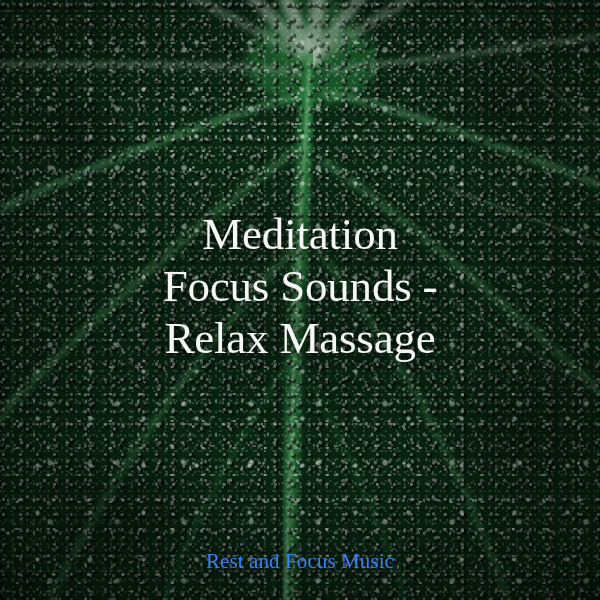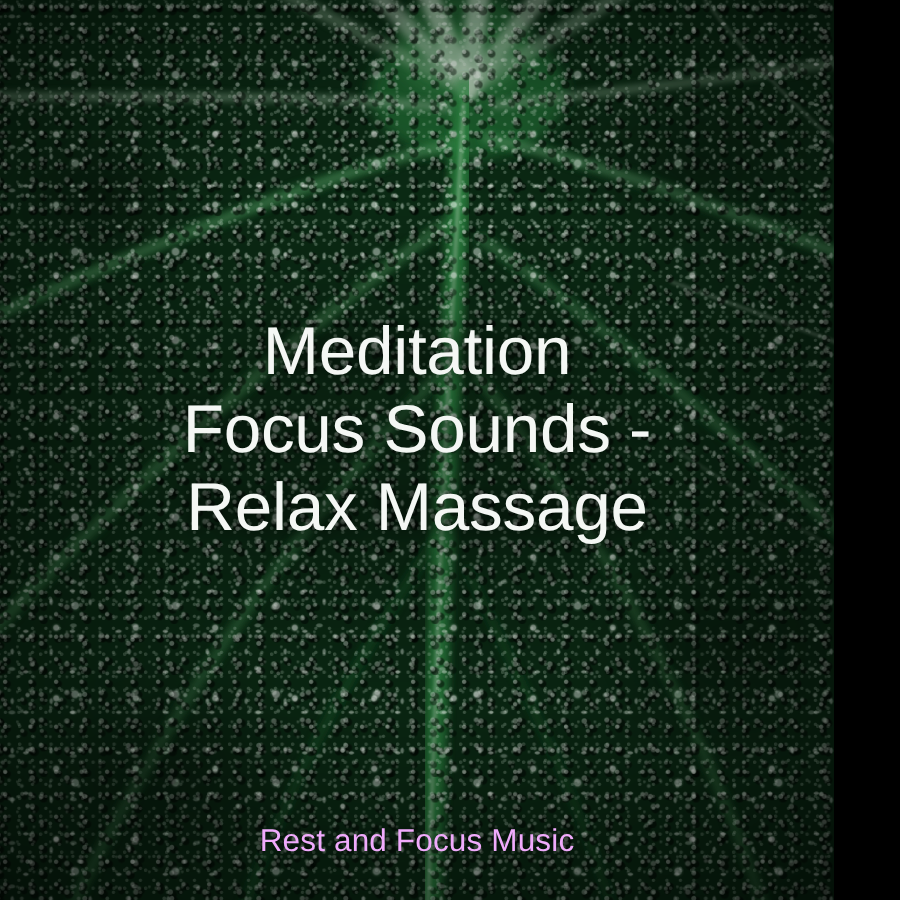--- a/index.html
+++ b/index.html
@@ -8,24 +8,24 @@
     padding: 0;
     background: #000;
   }
   body {
     display: flex;
     align-items: flex-start;
     justify-content: flex-start;
   }
   #cover {
     position: relative;
-    width: 556px;
+    width: 600px;
     height: 600px;
     overflow: hidden;
-    font-family: Liberation Sans, sans-serif;
+    font-family: Liberation Serif, serif;
     background: #0b2a14;
     isolation: isolate;
   }
 
   
   .layer {
     position: absolute;
     inset: 0;
     pointer-events: none;
   }
@@ -142,21 +142,21 @@
     letter-spacing: -0.2px;
     text-shadow: 0 1px 9px rgba(0,0,0,0.55), 0 0 28px rgba(0,0,0,0.40);
     white-space: pre-line;
   }
   .subtitle {
     position: absolute;
     top: 548px;
     left: 0;
     right: 0;
     text-align: center;
-    color: #f0abfc;
+    color: #3b82f6;
     font-size: 21px;
     line-height: 26px;
     font-weight: 300;
     letter-spacing: 0.1px;
     text-shadow: 0 1px 7px rgba(0,0,0,0.55), 0 0 20px rgba(0,0,0,0.35);
   }
 </style>
 </head>
 <body>
 

